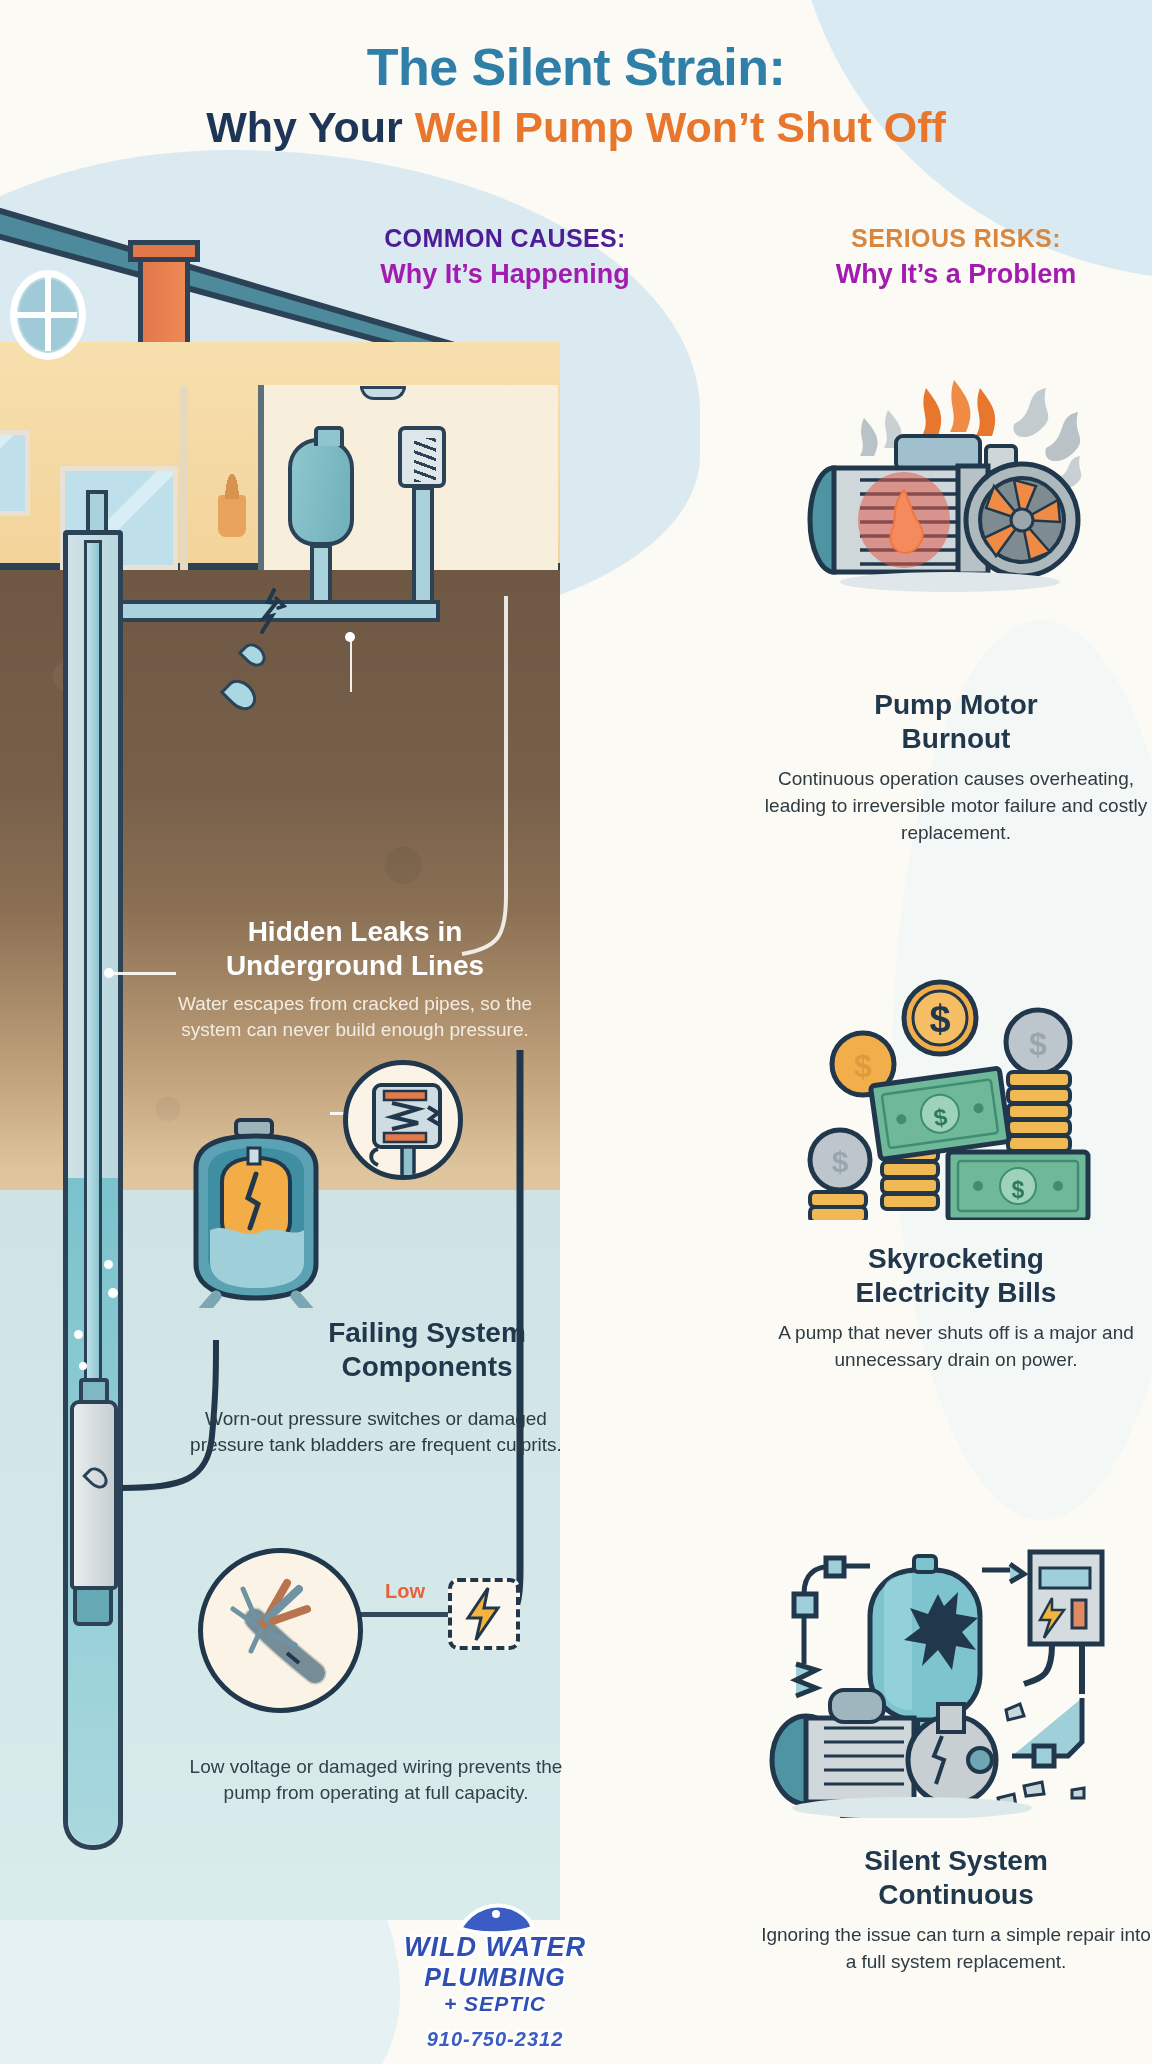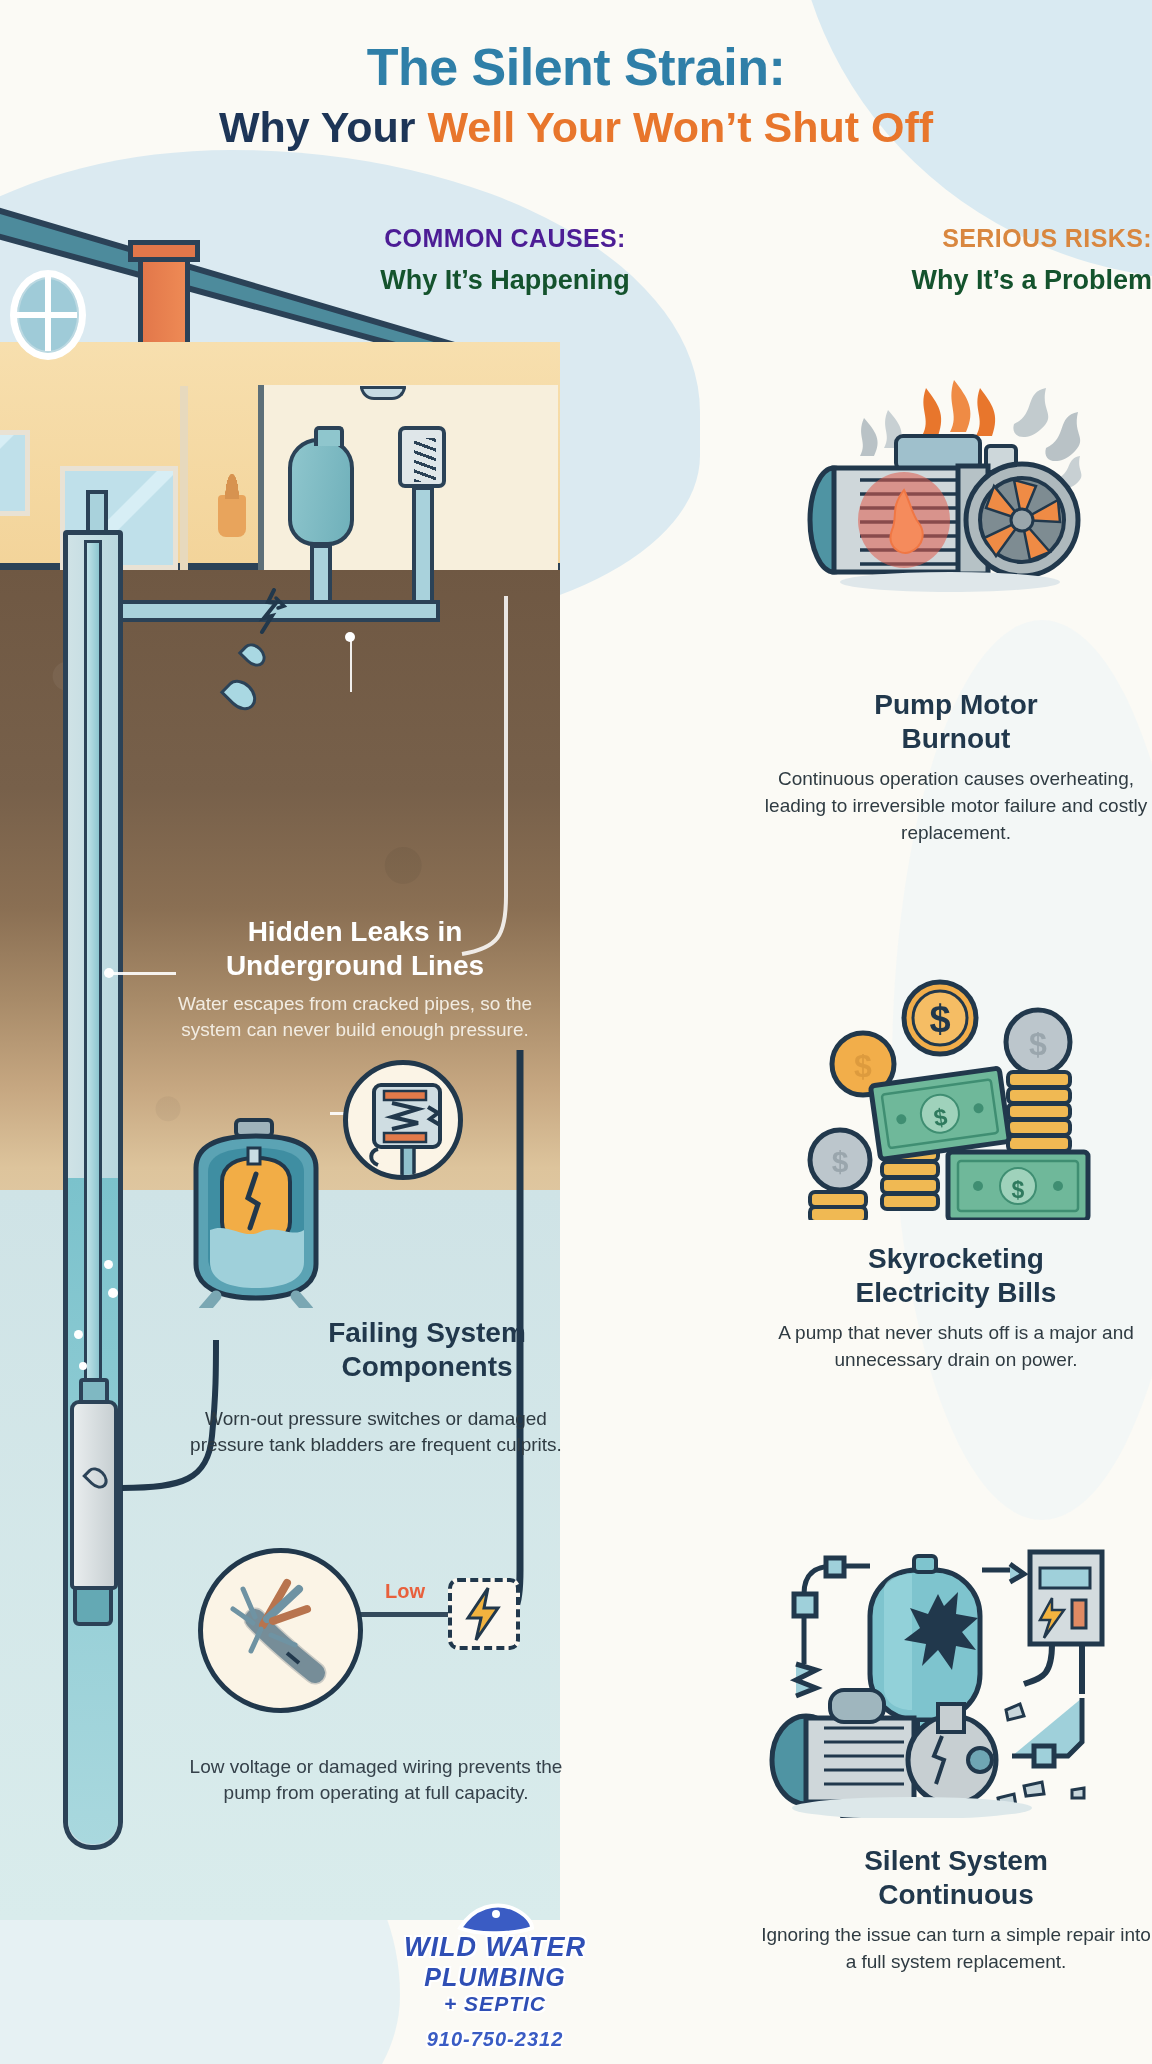--- a/index.html
+++ b/index.html
@@ -37,24 +37,24 @@
   }
   .title2{
     font-size:43px; font-weight:bold; line-height:1.2; margin-top:6px;
     color:#1d3557;
   }
   .title2 .accent{ color:#e8762c; }
 
   
   .colhead{ position:absolute; z-index:7; text-align:center; }
   .colhead .kicker{ font-size:25px; font-weight:bold; letter-spacing:.4px; }
-  .colhead .sub{ font-size:27px; font-weight:bold; color:#14532d; margin-top:12px; }
+  .colhead .sub{ font-size:27px; font-weight:bold; color:#a21caf; margin-top:6px; }
   #head-causes{ left:230px; width:550px; top:224px; }
   #head-causes .kicker{ color:#4c1d95; }
-  #head-risks{ left:760px; width:392px; top:224px;text-align:right; }
+  #head-risks{ left:760px; width:392px; top:224px; }
   #head-risks .kicker{ color:#d9873f; }
 
   
   .scene{ position:absolute; left:0; top:190px; width:560px; height:1730px; z-index:2; overflow:hidden; }
   .ground{
     position:absolute; left:0; top:378px; width:560px; height:1352px;
     background:linear-gradient(#6f5843 0px,#77604a 220px,#8a6f53 340px,#a78a68 430px,
       #c6a781 520px,#ddc49c 600px,#e3cba6 680px,#dcc8a9 760px,#cfd9d4 880px,#cfe0e2 960px,
       #cde3e6 1100px,#d9e9ea 1352px);
   }
@@ -230,21 +230,21 @@
 <div id="poster">
 
   <div class="bg-blob-tr"></div>
   <div class="bg-blob-left"></div>
   <div class="bg-soft-r"></div>
   <div class="bg-blob-bl"></div>
 
   <div class="header">
     <div class="title1">The Silent Strain:</div>
     <div class="title2">
-      <span>Why Your </span><span class="accent">Well Your Won’t Shut Off</span>
+      <span>Why Your </span><span class="accent">Well Pump Won’t Shut Off</span>
     </div>
   </div>
 
   <div class="colhead" id="head-causes">
     <div class="kicker">COMMON CAUSES:</div>
     <div class="sub">Why It’s Happening</div>
   </div>
   <div class="colhead" id="head-risks">
     <div class="kicker">SERIOUS RISKS:</div>
     <div class="sub">Why It’s a Problem</div>

